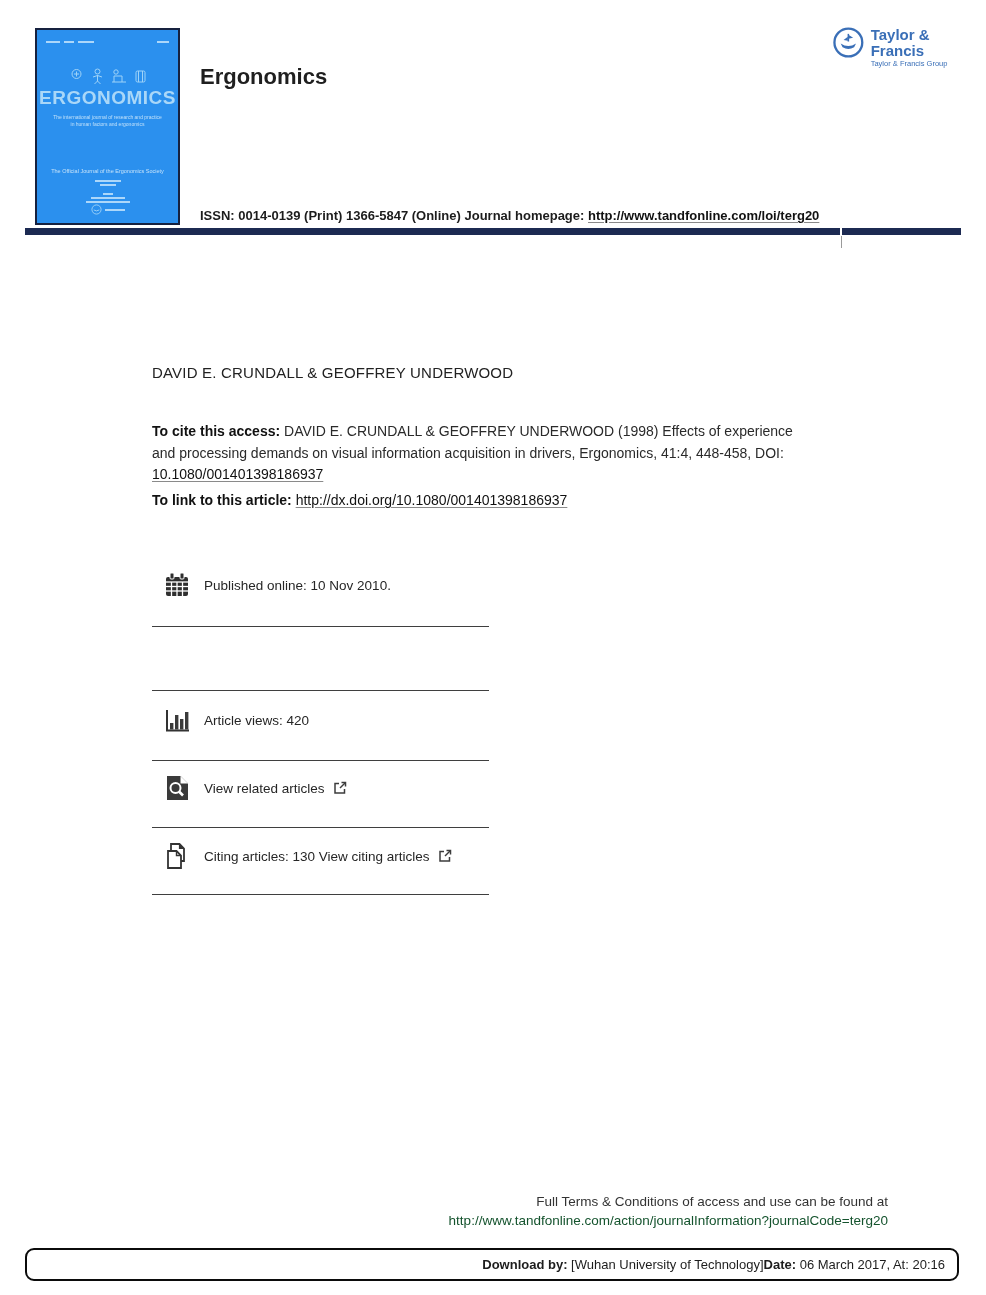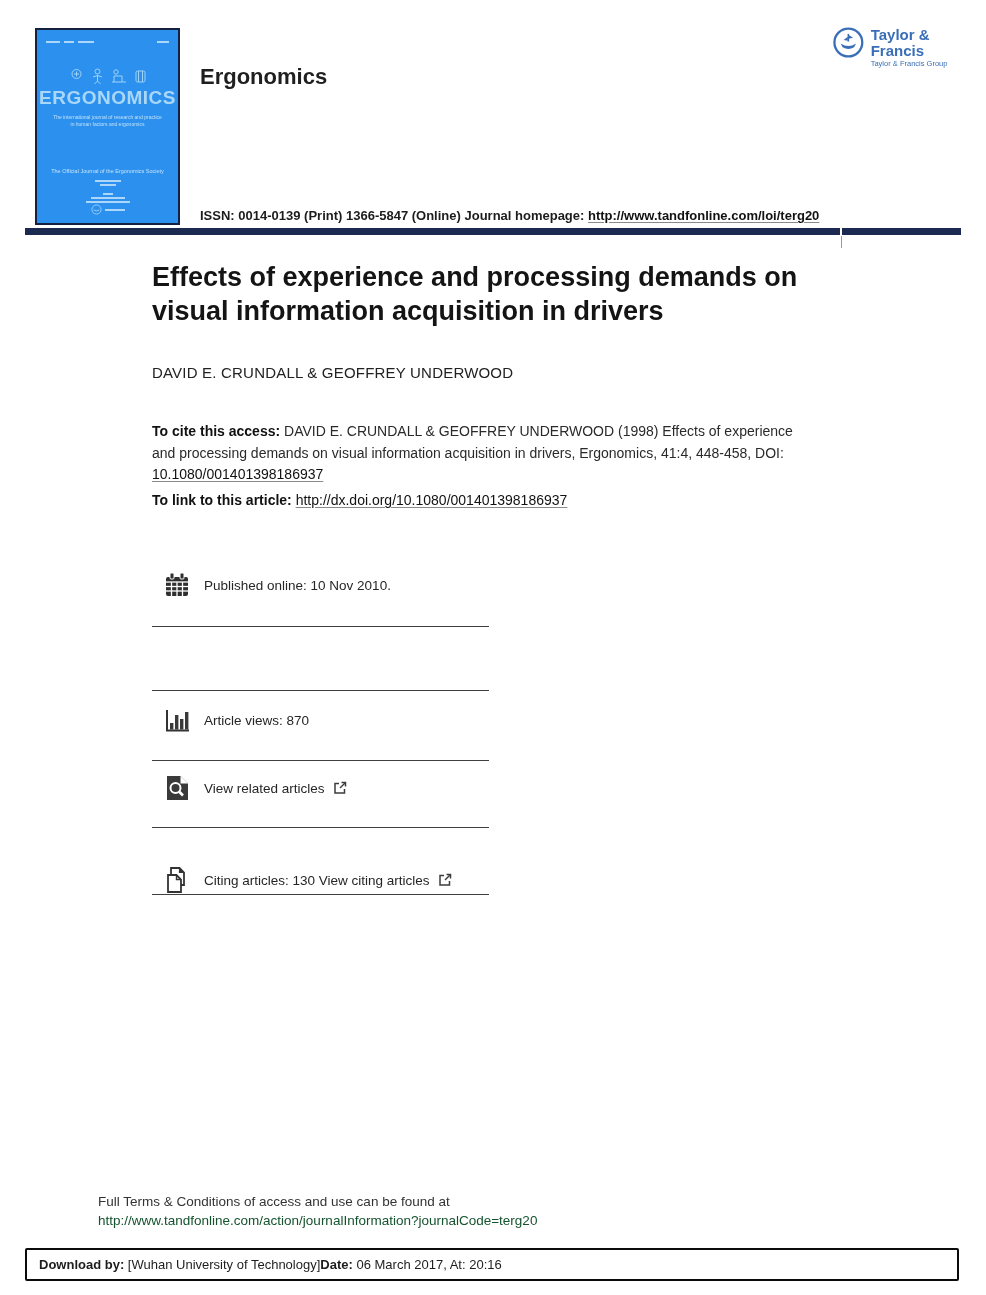--- a/index.html
+++ b/index.html
@@ -42,25 +42,25 @@
   .cite b, .linkp b { color:#111; }
   .linkp { position:absolute; left:152px; top:492px; font-size:14px; color:#2a2a2a; }
 
   
   .arow { position:absolute; left:163px; height:30px; display:flex; align-items:center; gap:13px;
           font-size:13.5px; color:#262626; cursor:pointer; }
   .arow .txt { display:flex; align-items:center; gap:8px; }
   .hr { position:absolute; left:152px; width:337px; height:1px; background:#3f3f3f; }
 
   
-  .terms { position:absolute; left:98px; top:1192px; width:790px; text-align:left;
+  .terms { position:absolute; left:98px; top:1192px; width:790px; text-align:right;
            font-size:13.5px; line-height:19px; color:#333; }
   .bbar { position:absolute; left:25px; top:1248px; width:934px; height:33px;
-          border:2px solid #0b0b0b; border-radius:2px; display:flex; align-items:center;
-          justify-content:flex-start; padding:0 12px; font-size:13px; color:#1d1d1d; }
+          border:2px solid #0b0b0b; border-radius:9px; display:flex; align-items:center;
+          justify-content:flex-end; padding:0 12px; font-size:13px; color:#1d1d1d; }
   .bbar b { font-weight:700; }
 </style>
 </head>
 <body>
 
 <div class="page">
 
   <div class="cover">
     <div class="c-meta">
       <span class="grp">
@@ -135,21 +135,20 @@
   <div class="issn">
     <b>ISSN:</b>
     <span>0014-0139 (Print) 1366-5847 (Online) Journal homepage:</span>
     <a class="u">http://www.tandfonline.com/loi/terg20</a>
   </div>
 
   <div class="navy"></div>
   <div class="bar-break"></div>
   <div class="vline"></div>
 
-  <div class="a-title">Effects of experience and processing demands on visual information acquisition in drivers</div>
   <div class="a-authors">DAVID E. CRUNDALL &amp; GEOFFREY UNDERWOOD</div>
 
   <p class="cite">
     <b>To cite this access:</b>
     <span>DAVID E. CRUNDALL &amp; GEOFFREY UNDERWOOD (1998) Effects of experience and processing demands on visual information acquisition in drivers, Ergonomics, 41:4, 448-458, DOI:</span>
     <a class="u">10.1080/001401398186937</a>
   </p>
 
   <p class="linkp">
     <b>To link to this article:</b>
@@ -177,21 +176,21 @@
   <div class="hr" style="top:690px"></div>
 
   <div class="arow" style="top:705px">
     <svg width="28" height="28" viewBox="0 0 28 28">
       <path d="M4 4 V24.5 H26" fill="none" stroke="#333333" stroke-width="2"></path>
       <rect x="7" y="17" width="3.4" height="6.5" fill="#3a3a3a"></rect>
       <rect x="12" y="9" width="3.4" height="14.5" fill="#3a3a3a"></rect>
       <rect x="17" y="13" width="3.4" height="10.5" fill="#3a3a3a"></rect>
       <rect x="22" y="6" width="3.4" height="17.5" fill="#3a3a3a"></rect>
     </svg>
-    <span class="txt">Article views: 870</span>
+    <span class="txt">Article views: 420</span>
   </div>
   <div class="hr" style="top:760px"></div>
 
   <div class="arow" style="top:773px">
     <svg width="28" height="28" viewBox="0 0 28 28">
       <path d="M4 2 H17.5 L25 9.5 V26 H4 Z" fill="#3a3a3a"></path>
       <path d="M17.5 2 L25 9.5 H17.5 Z" fill="#ffffff"></path>
       <circle cx="12.5" cy="14" r="5" fill="none" stroke="#ffffff" stroke-width="2"></circle>
       <line x1="16" y1="17.5" x2="20" y2="21.5" stroke="#ffffff" stroke-width="2.6"></line>
     </svg>
@@ -199,21 +198,21 @@
         <span>View related articles</span>
       <svg width="14" height="14" viewBox="0 0 14 14" fill="none" stroke="#3c3c3c" stroke-width="1.5">
         <path d="M6 2.5 H2 V12 H11.5 V8"></path>
           <path d="M8.5 1.5 H12.5 V5.5"></path>
           <line x1="12.5" y1="1.5" x2="7" y2="7"></line>
       </svg>
       </span>
   </div>
   <div class="hr" style="top:827px"></div>
 
-  <div class="arow" style="top:865px">
+  <div class="arow" style="top:841px">
     <svg width="28" height="28" viewBox="0 0 28 28">
       <path d="M8 2 h8.5 l4.5 4.5 V19 H8 Z" fill="#ffffff" stroke="#333333" stroke-width="1.8"></path>
       <path d="M16.5 2 V6.5 H21" fill="#333333" stroke="#333333" stroke-width="1.2"></path>
       <path d="M5 9 h8.5 l4.5 4.5 V26 H5 Z" fill="#ffffff" stroke="#333333" stroke-width="1.8"></path>
       <path d="M13.5 9 V13.5 H18" fill="none" stroke="#333333" stroke-width="1.4"></path>
     </svg>
     <span class="txt">
         <span>Citing articles: 130 View citing articles</span>
       <svg width="14" height="14" viewBox="0 0 14 14" fill="none" stroke="#3c3c3c" stroke-width="1.5">
         <path d="M6 2.5 H2 V12 H11.5 V8"></path>

